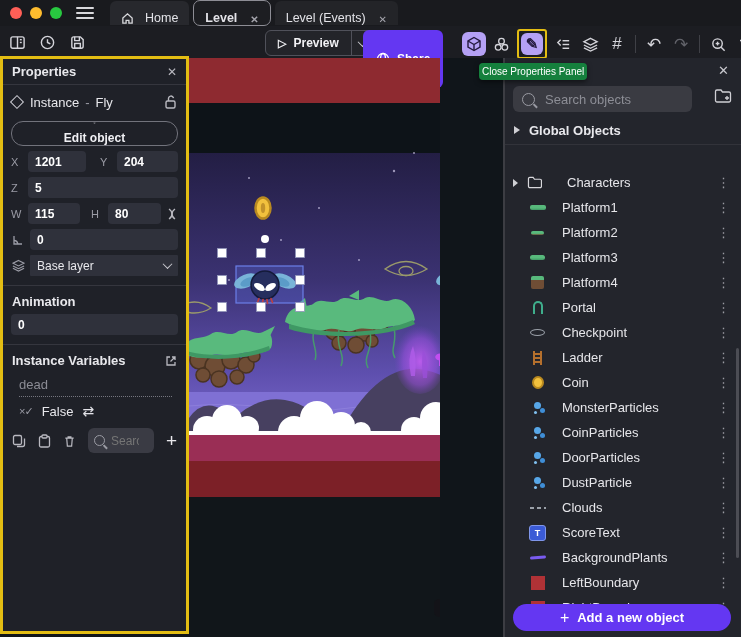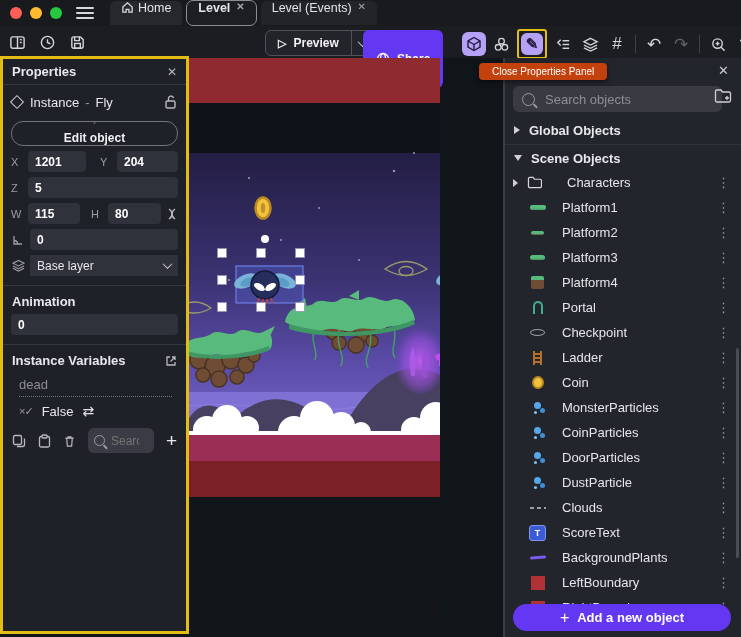--- a/index.html
+++ b/index.html
@@ -7,21 +7,21 @@
   #app{position:absolute;inset:0;}
 
   
   .topbar{position:absolute;left:0;top:0;right:0;height:26px;background:#191a1e;display:flex;align-items:center;}
   .traffic{display:flex;gap:8px;margin-left:10px;}
   .light{width:12px;height:12px;border-radius:50%;}
   .l-red{background:#ff5f57;} .l-yellow{background:#febc2e;} .l-green{background:#28c840;}
   .burger{margin-left:14px;width:18px;display:flex;flex-direction:column;gap:3px;cursor:pointer;}
   .burger div{height:2px;background:#d8d8dc;border-radius:1px;}
   .tabs{display:flex;align-items:center;margin-left:16px;height:26px;gap:4px;}
-  .tab{display:flex;align-items:flex-start;gap:4px;height:24px;padding:0 11px;font-size:12.5px;color:#e3e3e8;border-radius:6px 6px 0 0;background:#232428;}
+  .tab{display:flex;align-items:flex-end;gap:11px;height:24px;padding:0 11px;font-size:12.5px;color:#e3e3e8;border-radius:6px 6px 0 0;background:#232428;}
   .tab.home{background:#27282d;}
   .tab.active{border:1px solid #8d8d95;border-radius:7px;background:#1d1e22;font-weight:bold;}
   .tab .x{font-size:10px;color:#a5a5ad;margin-left:2px;}
   .homeicon{width:13px;height:13px;}
 
   
   .toolbar{position:absolute;left:0;top:26px;right:0;height:32px;background:#1c1d22;}
   .tb-left{position:absolute;left:8px;top:7px;display:flex;gap:12px;}
   .tb-ic{width:18px;height:18px;display:flex;align-items:center;justify-content:center;color:#d4d4da;cursor:pointer;}
   .previewbtn{position:absolute;left:265px;top:4px;height:24px;display:flex;align-items:stretch;border:1px solid #50515a;border-radius:6px;background:#232429;overflow:hidden;cursor:pointer;}
@@ -32,21 +32,21 @@
   .sharebtn{position:absolute;left:363px;top:4px;height:26px;display:flex;align-items:center;gap:7px;padding:16px 13px;background:#6437f2;border-radius:6px;font-size:12px;font-weight:bold;color:#fff;cursor:pointer;}
   .tb-right{position:absolute;left:462px;top:3px;display:flex;align-items:center;gap:3px;}
   .tbr{width:24px;height:24px;display:flex;align-items:center;justify-content:center;color:#d4d4da;font-size:15px;cursor:pointer;}
   .chip{background:#b5a1f5;border-radius:6px;color:#241a3e;}
   .ybox{border:2px solid #e3bd13;border-radius:3px;padding:2px;margin:0 1px;display:flex;}
   .sep{width:1px;height:18px;background:#3f4046;margin:0 3px;}
   .dim{color:#62636a;}
   .pencil-glyph{font-size:15px;font-weight:bold;}
 
   
-  .tooltip{position:absolute;left:479px;top:63px;background:#c2410c;color:#fff;font-size:10px;padding:3px 13px;border-radius:4px;z-index:60;box-shadow:0 2px 5px rgba(0,0,0,.5);}
+  .tooltip{position:absolute;left:479px;top:63px;background:#15803d;color:#fff;font-size:10px;padding:3px 3px;border-radius:4px;z-index:60;box-shadow:0 2px 5px rgba(0,0,0,.5);}
 
   
   .props{position:absolute;left:0;top:56px;width:189px;height:578px;background:#1f2128;border:3px solid #e3bd13;box-sizing:border-box;z-index:10;}
   .p-head{height:25px;display:flex;align-items:center;justify-content:space-between;padding:0 9px;border-bottom:1px solid #35363e;}
   .p-title{font-weight:bold;font-size:13px;}
   .p-x{color:#b9b9c0;font-size:12px;cursor:pointer;}
   .inst-row{display:flex;align-items:center;gap:8px;margin:7px 9px 0 9px;height:20px;}
   .diam{width:8px;height:8px;border:1.5px solid #cfcfd6;transform:rotate(45deg);}
   .inst-txt{font-size:13px;display:flex;gap:6px;flex:1;}
   .editbtn{margin:9px 8px 0 8px;height:23px;border:1px solid #72737c;border-radius:12px;display:flex;align-items:center;justify-content:center;gap:7px;font-size:12px;font-weight:bold;color:#f0f0f4;cursor:pointer;flex-direction:column;}
@@ -73,21 +73,21 @@
 
   
   .scene{position:absolute;left:189px;top:58px;width:251px;height:579px;background:#11161a;overflow:hidden;}
   .coordbadge{position:absolute;left:245px;top:541px;background:rgba(20,20,24,.92);border-radius:5px;padding:3px 8px;font-size:11.5px;font-weight:bold;color:#f0f0f0;}
   .vdiv{position:absolute;left:503px;top:58px;bottom:0;width:2px;background:#3c3d43;z-index:5;}
 
   
   .objects{position:absolute;left:505px;top:58px;right:0;bottom:0;background:#23252c;z-index:6;}
   .o-title{position:absolute;left:30px;top:3px;font-size:13px;font-weight:bold;color:#caccd2;}
   .o-x{position:absolute;right:12px;top:5px;color:#c9c9cf;font-size:13px;cursor:pointer;}
-  .o-search{position:absolute;left:8px;top:28px;width:209px;height:26px;background:#3a3b42;border-radius:6px;display:flex;align-items:center;gap:8px;padding:0 9px;box-sizing:border-box;}
+  .o-search{position:absolute;left:8px;top:28px;width:179px;height:26px;background:#3a3b42;border-radius:6px;display:flex;align-items:center;gap:8px;padding:0 9px;box-sizing:border-box;}
   .o-search input{background:transparent;border:none;outline:none;flex:1;color:#d6d6dc;font-size:13px;font-family:"Liberation Sans",sans-serif;}
   .o-search input::placeholder{color:#8d8e96;}
   .folderadd{position:absolute;right:9px;top:30px;cursor:pointer;color:#cfcfd4;}
   .ghead{position:absolute;left:0;right:0;height:24px;display:flex;align-items:center;gap:9px;padding-left:9px;font-size:13px;font-weight:bold;cursor:pointer;}
   .tri-r{width:0;height:0;border-left:6px solid #cfcfd4;border-top:4px solid transparent;border-bottom:4px solid transparent;}
   .tri-d{width:0;height:0;border-top:6px solid #cfcfd4;border-left:4px solid transparent;border-right:4px solid transparent;}
   .tri-r.small{border-left-width:5px;}
   .gdiv{position:absolute;left:0;right:0;height:1px;background:#32333a;}
   .olist{position:absolute;left:0;right:0;top:112px;}
   .oitem{height:25px;display:flex;align-items:center;padding-left:24px;position:relative;cursor:pointer;}
@@ -544,24 +544,20 @@
           <path d="M1.5 3.5 a1.5 1.5 0 0 1 1.5-1.5 H7 L8.5 4 H15 a1.5 1.5 0 0 1 1.5 1.5 V12.5 a1.5 1.5 0 0 1 -1.5 1.5 H3 a1.5 1.5 0 0 1 -1.5-1.5 Z"></path>
           <path d="M13 8 V12 M11 10 H15"></path>
         </svg>
     </span>
 
     <div class="ghead" style="top:60px;">
       <span class="tri-r"></span>
       <span>Global Objects</span>
     </div>
     <div class="gdiv" style="top:86px;"></div>
-    <div class="ghead" style="top:88px;">
-      <span class="tri-d"></span>
-      <span>Scene Objects</span>
-    </div>
 
     <div class="olist">
       <div class="oitem hasfold">
         <span class="tri-r small"></span>
         <span class="thumb">
           <svg width="15" height="13" viewBox="0 0 16 14" fill="none" stroke="#d8d8dc" stroke-width="1.3">
               <path d="M1.5 3 a1.5 1.5 0 0 1 1.5-1.5 H6.5 L8 3.5 H14 a1.5 1.5 0 0 1 1.5 1.5 V11 a1.5 1.5 0 0 1-1.5 1.5 H3 a1.5 1.5 0 0 1-1.5-1.5 Z"></path>
             </svg>
         </span>
         <span class="lbl">Characters</span>

